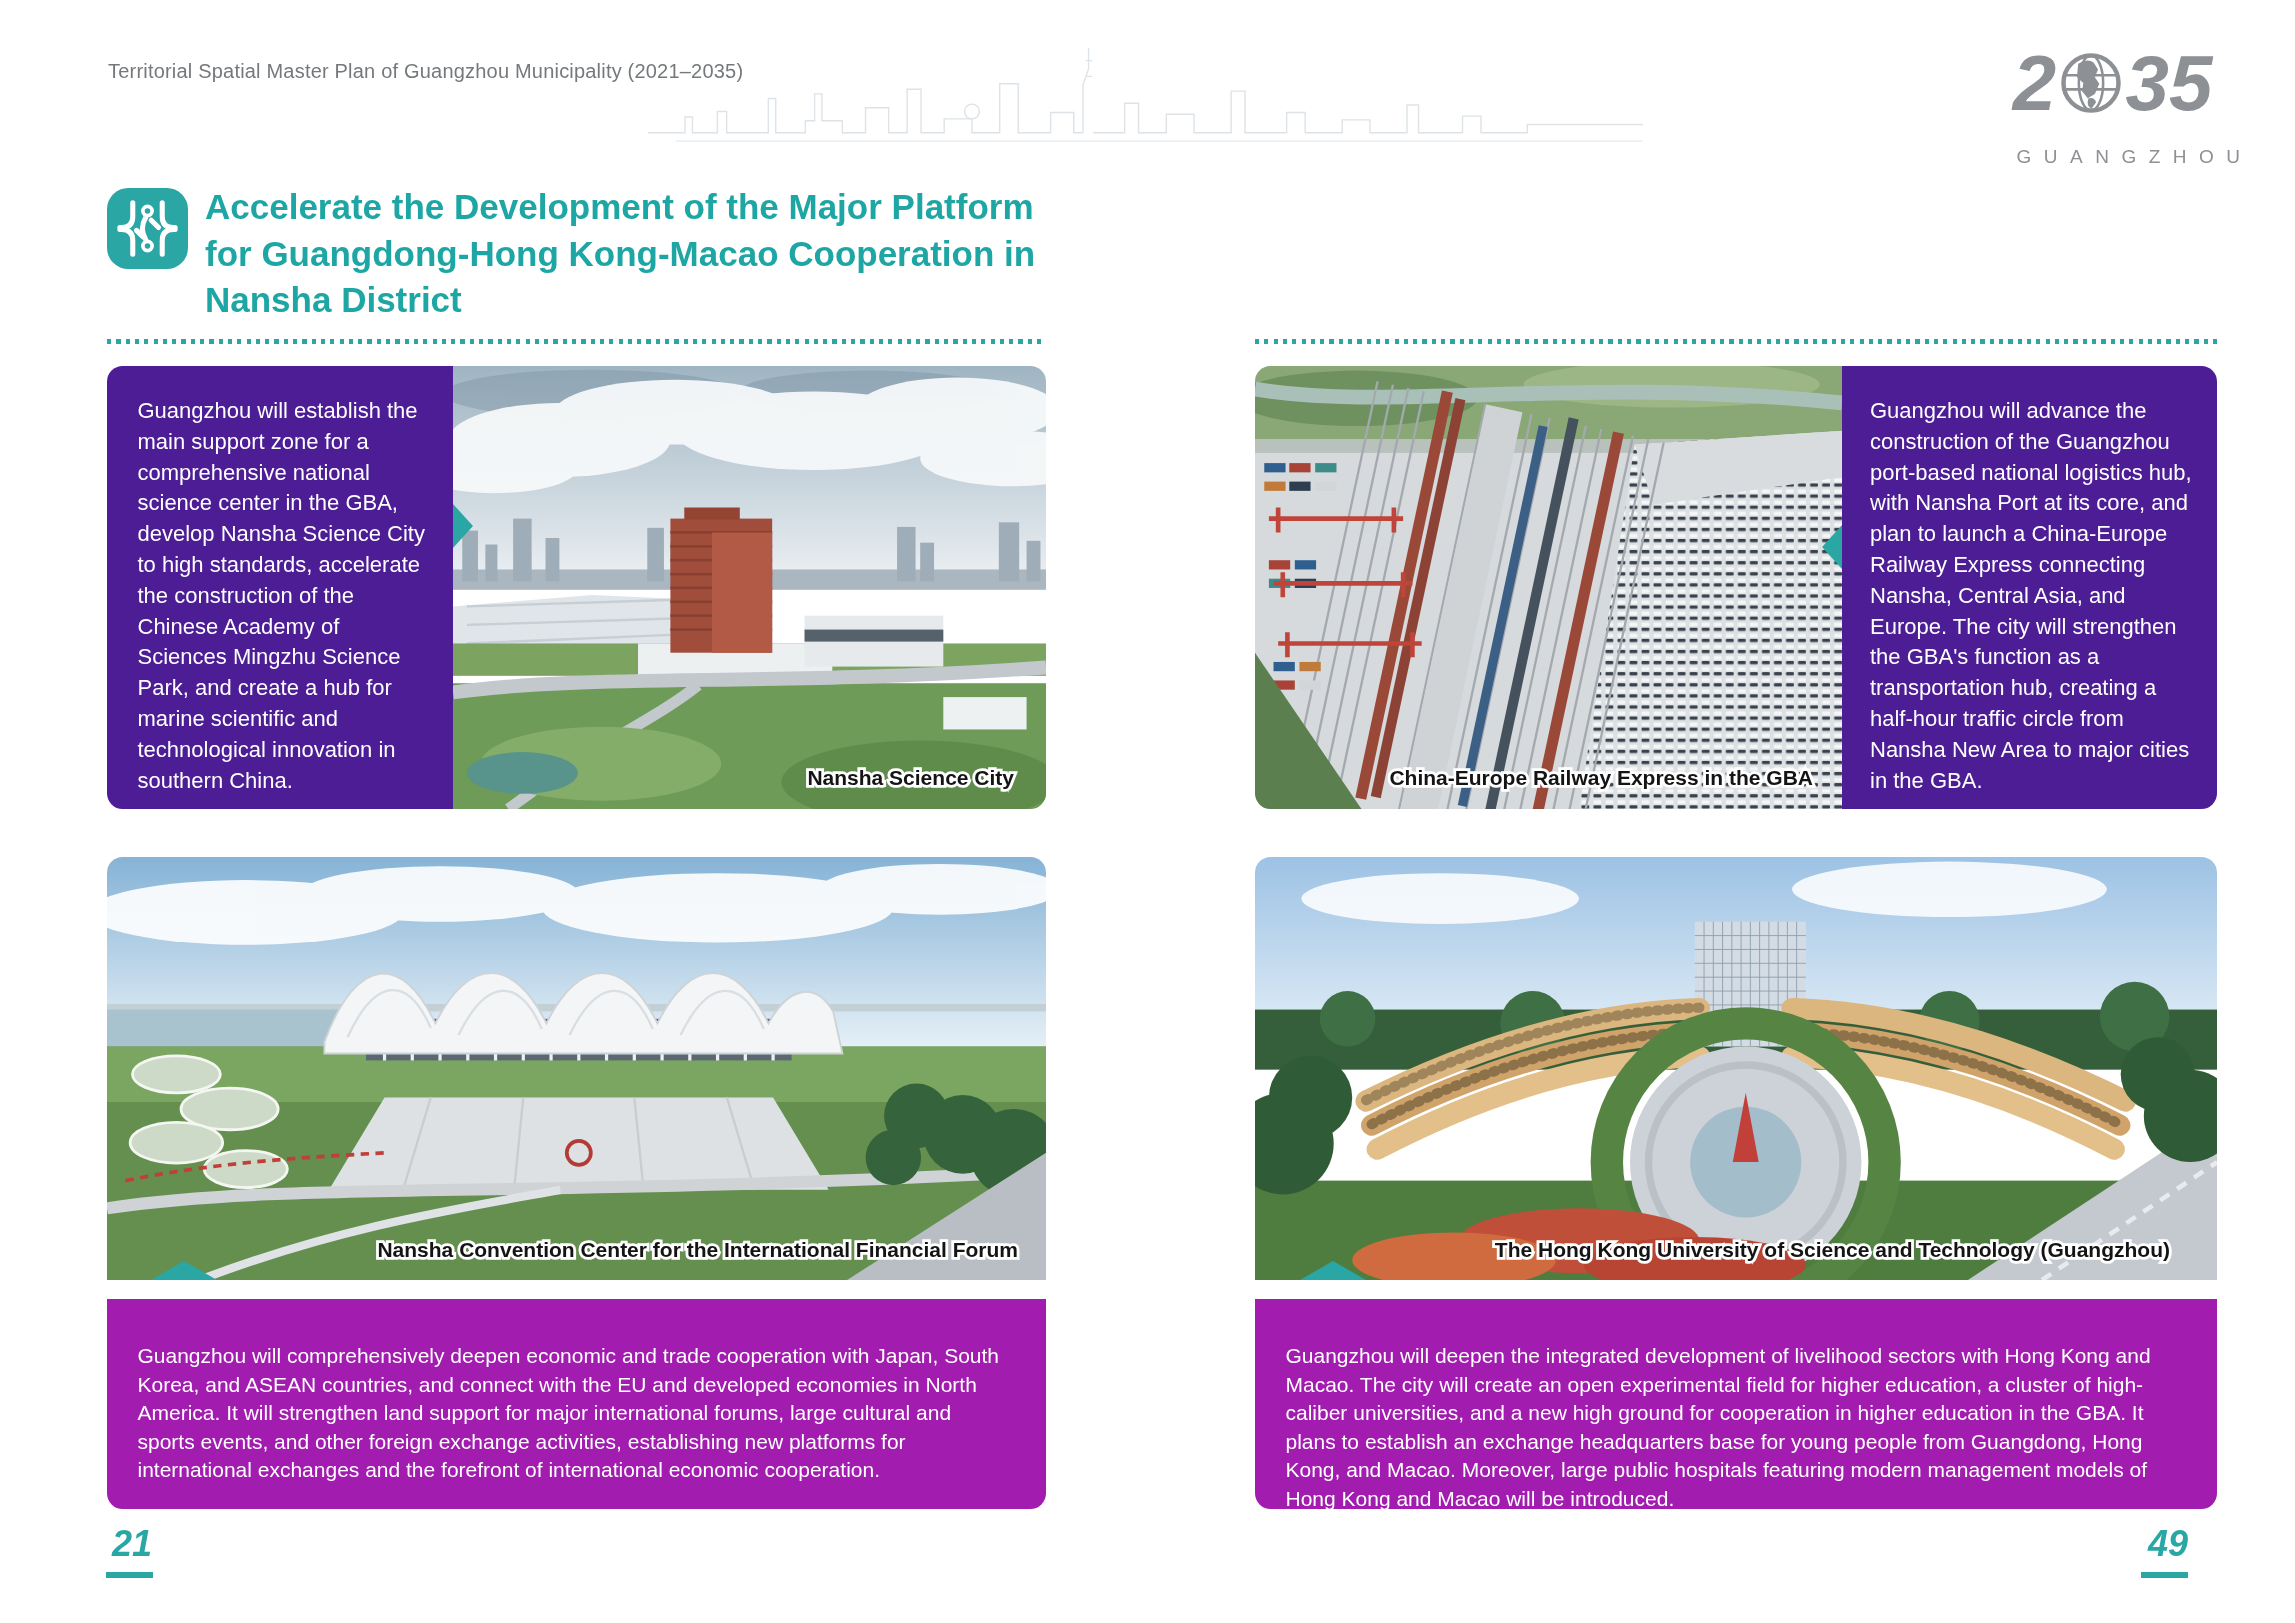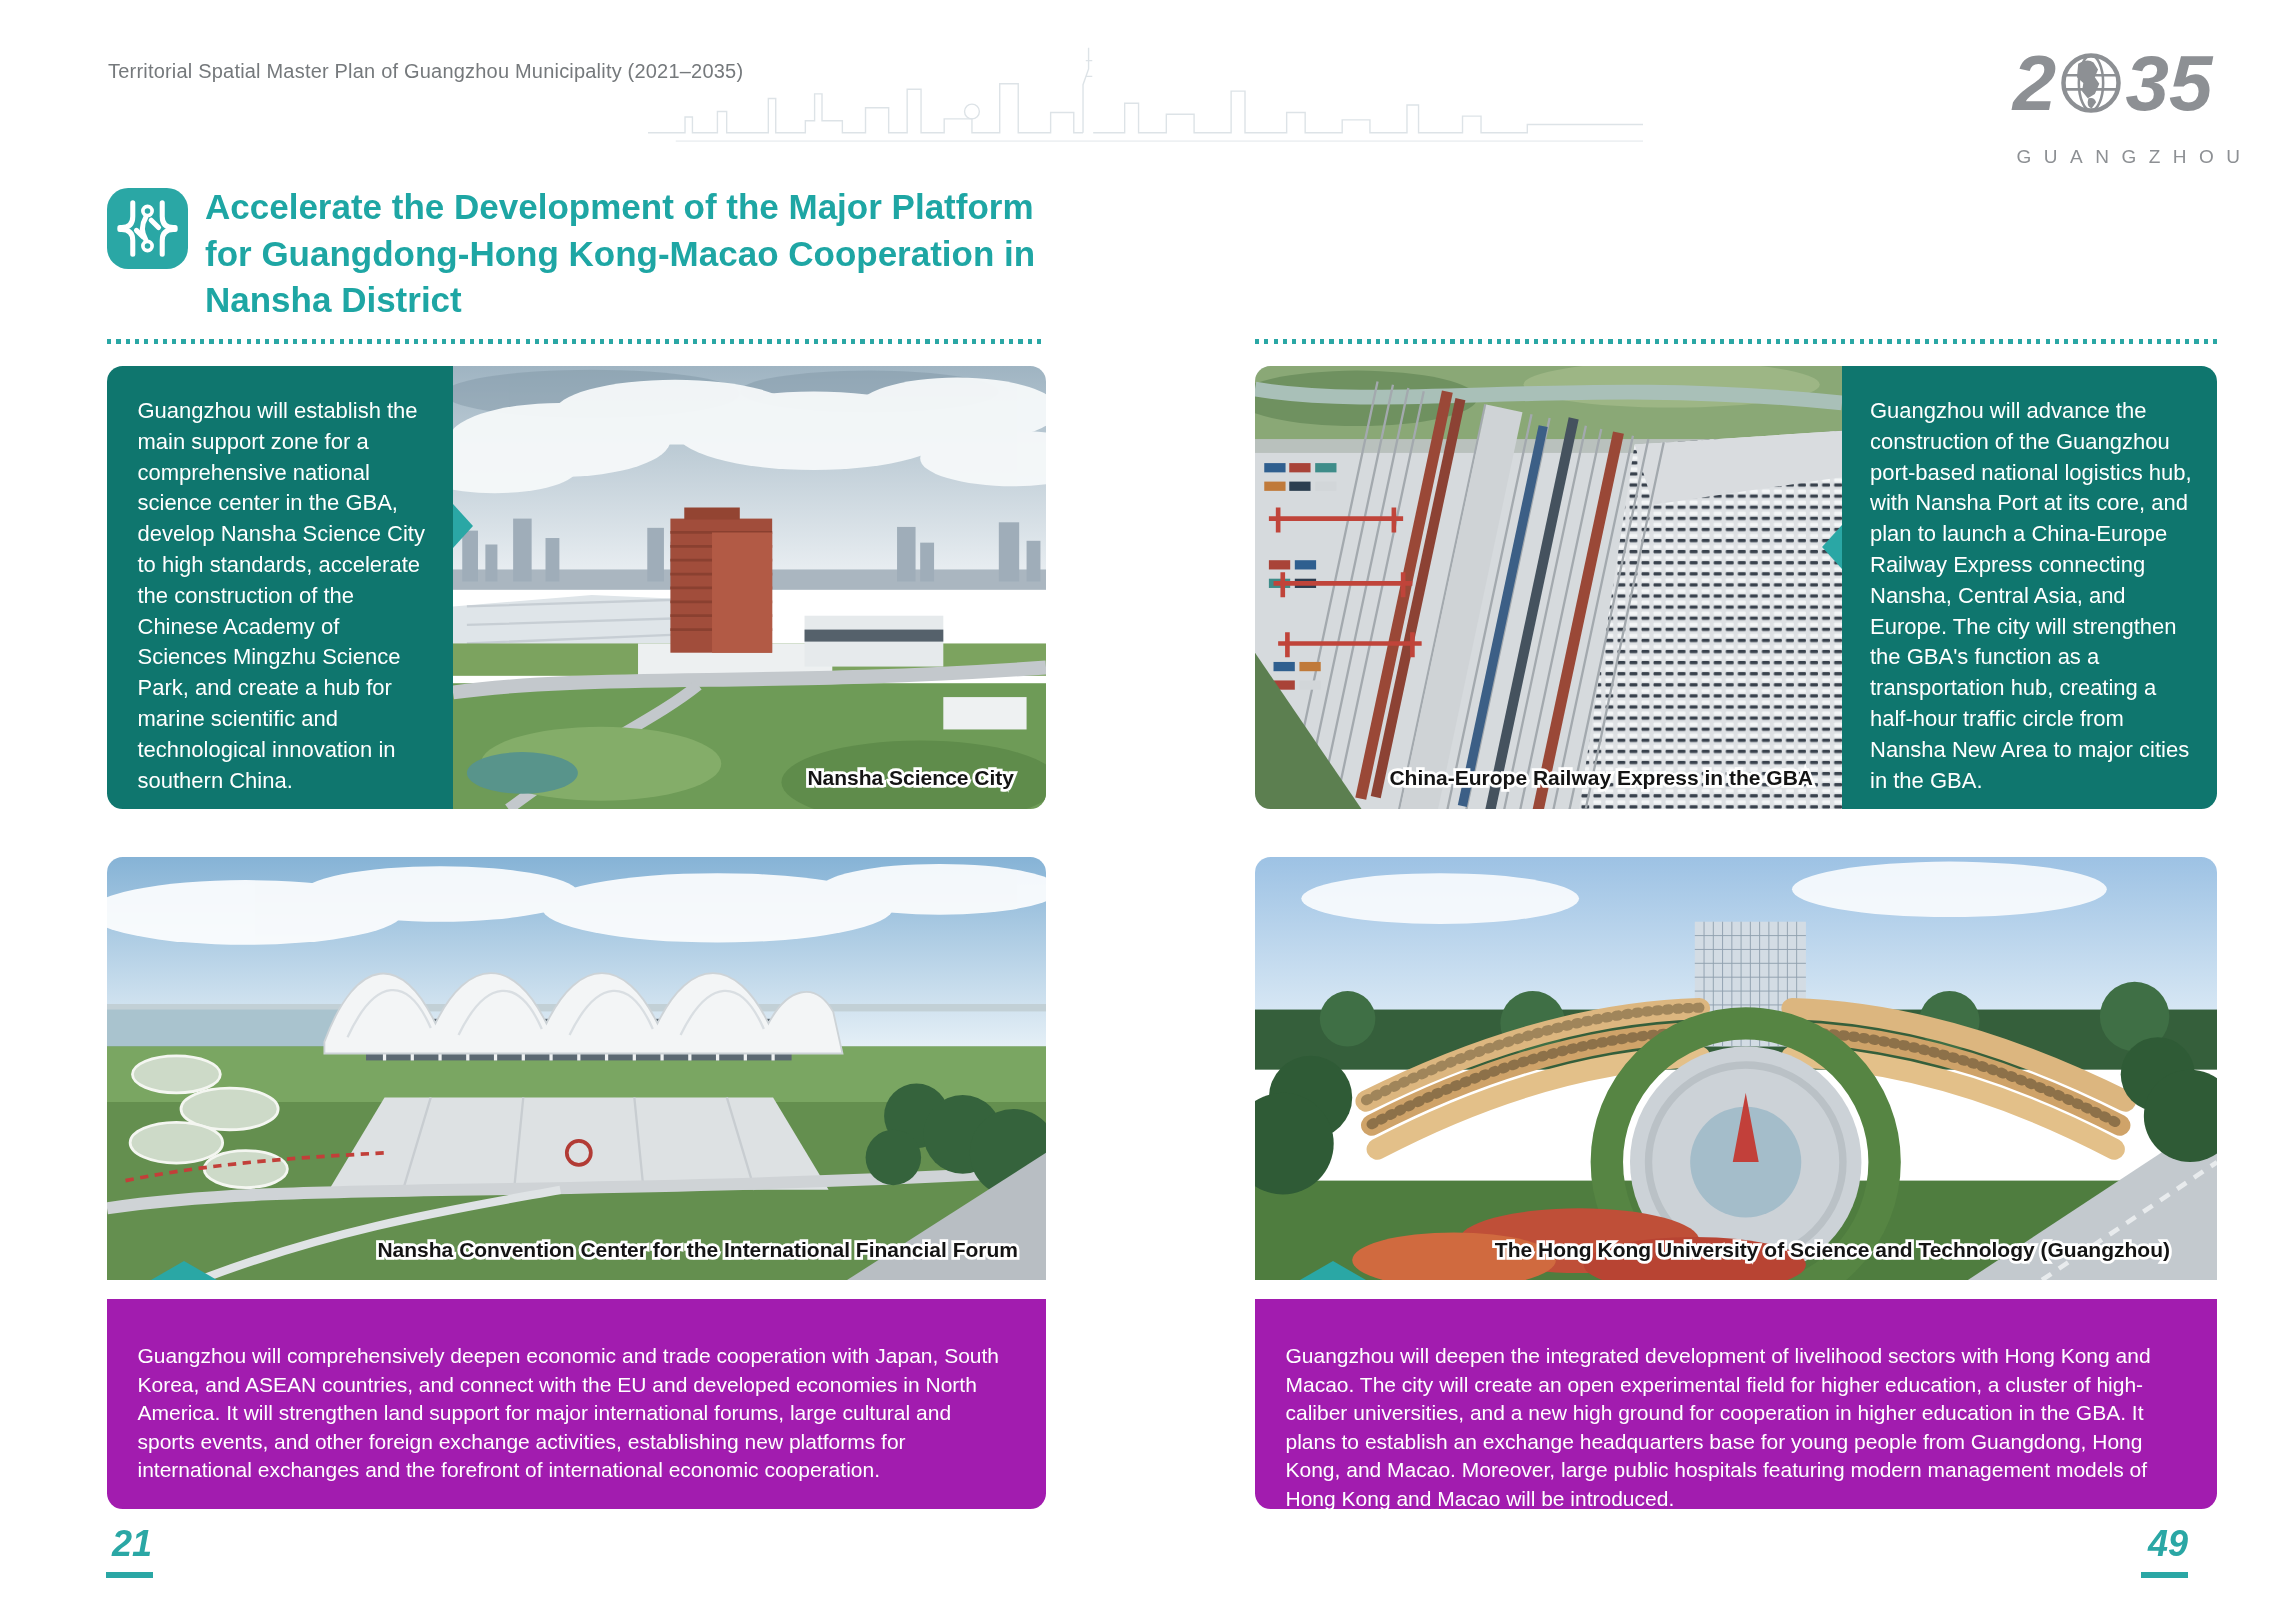--- a/index.html
+++ b/index.html
@@ -29,21 +29,21 @@
   .dotted.left{left:107px;width:939px;}
   .dotted.right{left:1255px;width:962px;}
   
   .unit{position:absolute;border-radius:15.7px;overflow:hidden;display:flex;}
   .unit.row{flex-direction:row;}
   .unit.column{flex-direction:column;}
   .unit-top-left{left:107px;top:366px;width:939px;height:443px;}
   .unit-top-right{left:1255px;top:366px;width:962px;height:443px;}
   .unit-bottom-left{left:107px;top:857px;width:939px;height:652px;}
   .unit-bottom-right{left:1255px;top:857px;width:962px;height:652px;}
-  .card{background:#0f766e;color:#ffffff;box-sizing:border-box;}
+  .card{background:#4c1d95;color:#ffffff;box-sizing:border-box;}
   .card-left{width:346px;padding:30px 19.4px 0 30.5px;font-size:22px;line-height:1.40;}
   .card-right{width:375px;padding:30px 24px 0 28px;font-size:22px;line-height:1.40;}
   .photo-wrap{position:relative;flex:1;overflow:hidden;}
   .photo-wrap.fixed{flex:none;height:423px;}
   .photo-wrap svg{position:absolute;left:0;top:0;width:100%;height:100%;}
   .text-block{background:#a21caf;color:#ffffff;flex:1;box-sizing:border-box;
     padding:43px 37px 0 30.5px;font-size:21px;line-height:1.36;margin-top:19px;}
   
   .arrow{position:absolute;width:0;height:0;z-index:3;}
   .arrow.to-right{left:346px;top:138px;border-top:22px solid transparent;

